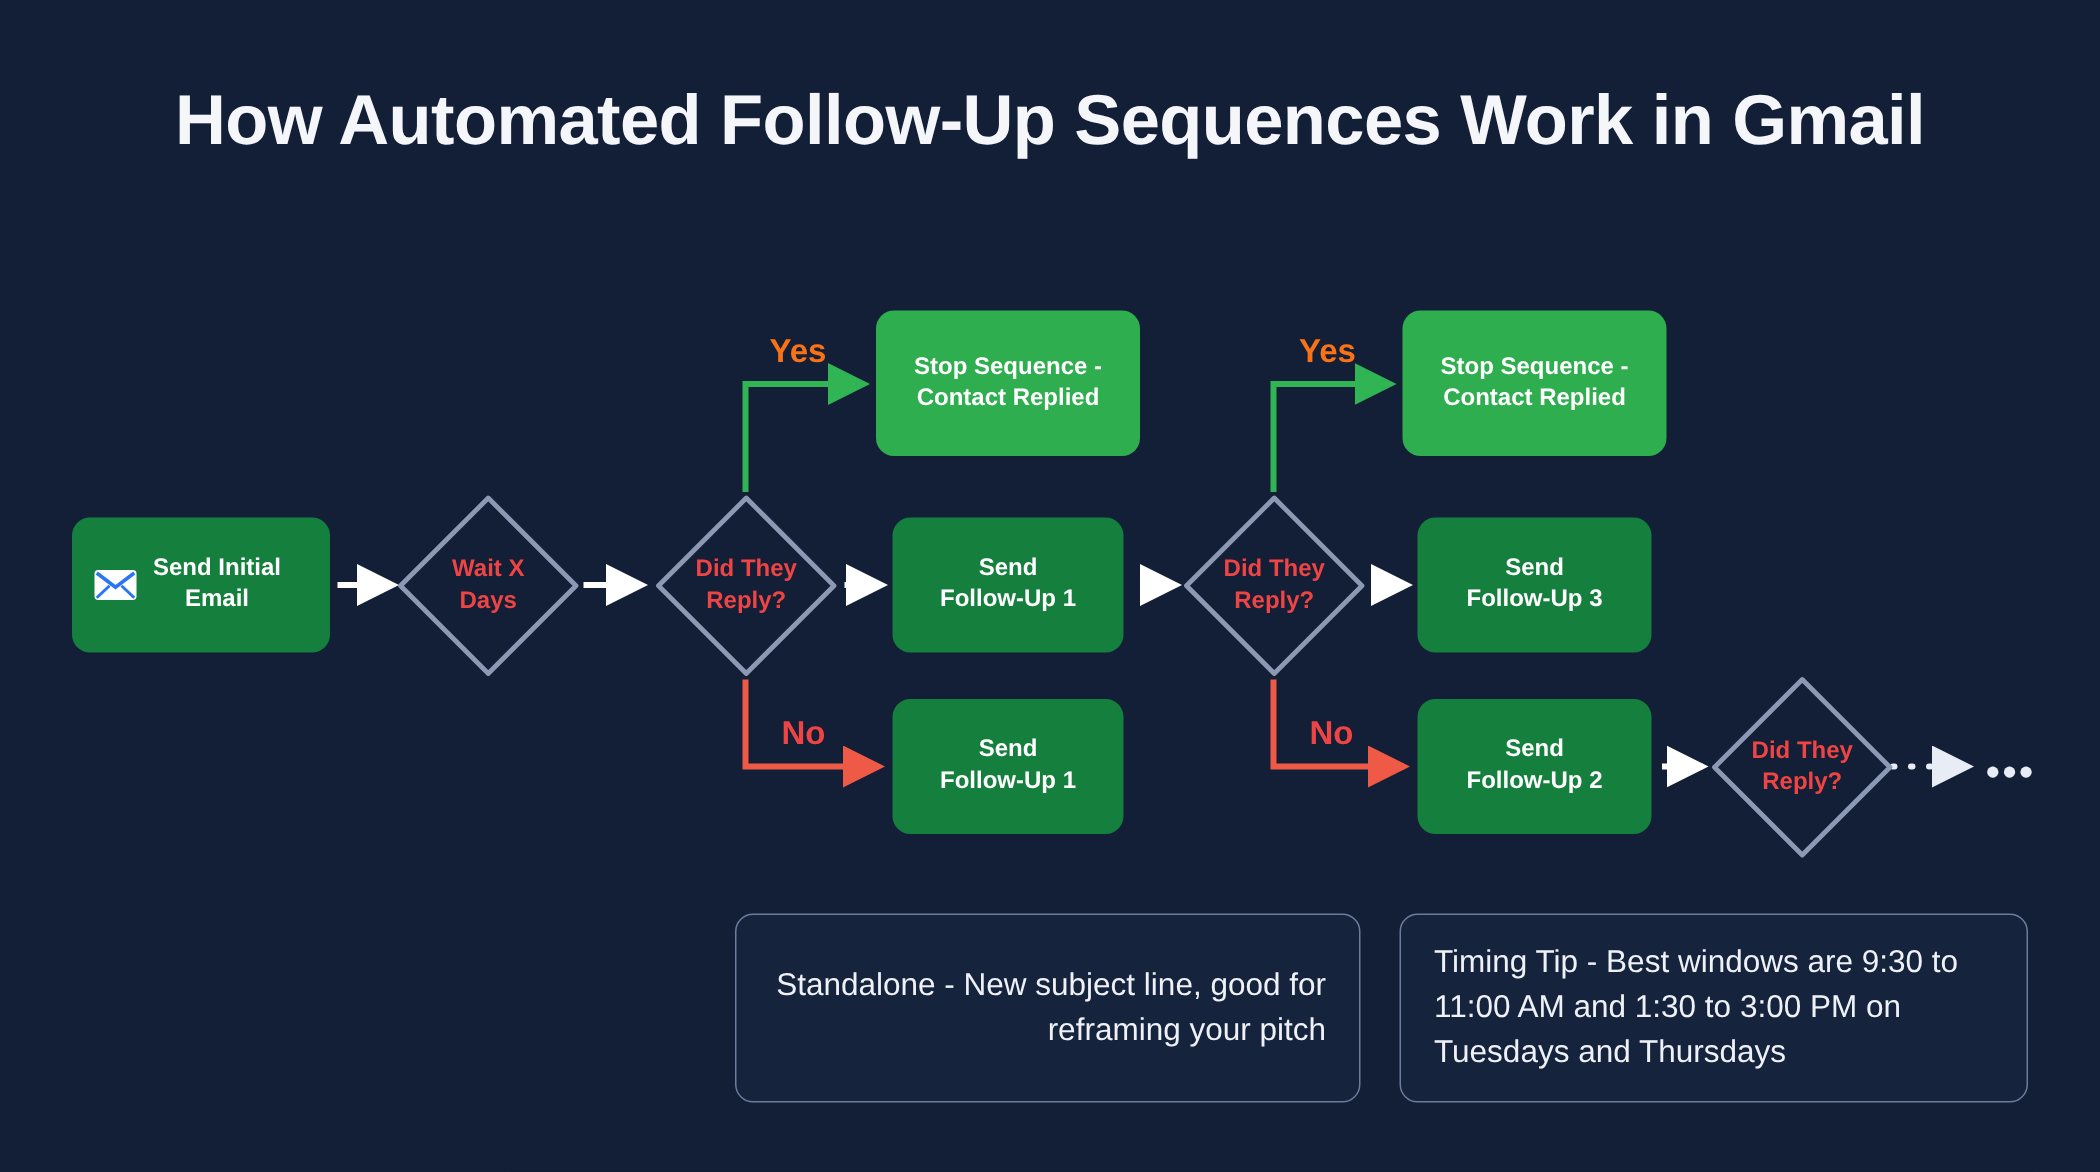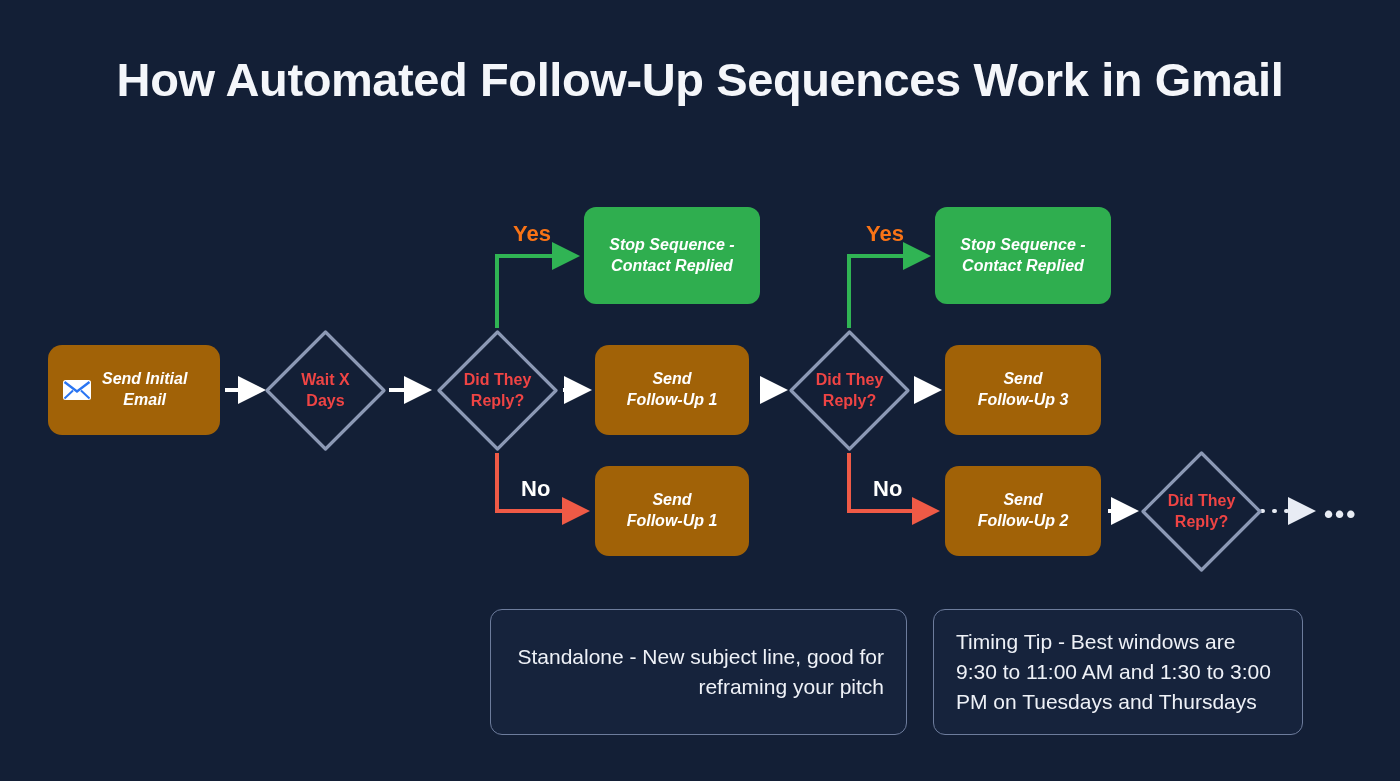--- a/index.html
+++ b/index.html
@@ -43,24 +43,24 @@
     position: absolute;
     display: flex;
     align-items: center;
     justify-content: center;
     text-align: center;
     color: #ffffff;
     font-weight: bold;
     line-height: 1.3;
     border-radius: 12px;
   }
-  .node.blue  { background: #a16207; border-radius: 14px; }
+  .node.blue  { background: #15803d; }
   .node.green { background: #2fae4f; }
 
-  .node-label { white-space: pre-line; font-style: italic; }
+  .node-label { white-space: pre-line; }
 
   .with-icon { justify-content: flex-start; padding-left: 14px; gap: 10px; }
 
   .envelope {
     flex: 0 0 auto;
     width: 30px; height: 22px;
   }
 
   
   .diamond {
@@ -86,21 +86,21 @@
     white-space: pre-line;
   }
 
   
   .edge-label {
     position: absolute;
     font-weight: bold;
     font-size: 22px;
   }
   .edge-label.yes { color: #f97316; }
-  .edge-label.no  { color: #ffffff; }
+  .edge-label.no  { color: #ef4444; }
 
   
   #trailing-ellipsis {
     position: absolute;
     color: #e8ecf4;
     font-size: 26px;
     font-weight: bold;
     letter-spacing: 2px;
     line-height: 1;
   }
@@ -250,17 +250,17 @@
 Reply?</div>
   </div>
 
   <div id="trailing-ellipsis" style="left:1324px; top:501px;">•••</div>
 
 
   <div class="note-card" style="left:490px; width:417px;text-align:right;">
     <div class="note-text">Standalone - New subject line, good for reframing your pitch</div>
   </div>
 
-  <div class="note-card" style="left:933px; width:370px;">
+  <div class="note-card" style="left:933px; width:419px;">
     <div class="note-text">Timing Tip - Best windows are 9:30 to 11:00 AM and 1:30 to 3:00 PM on Tuesdays and Thursdays</div>
   </div>
 
 </div>
 
 </body></html>

